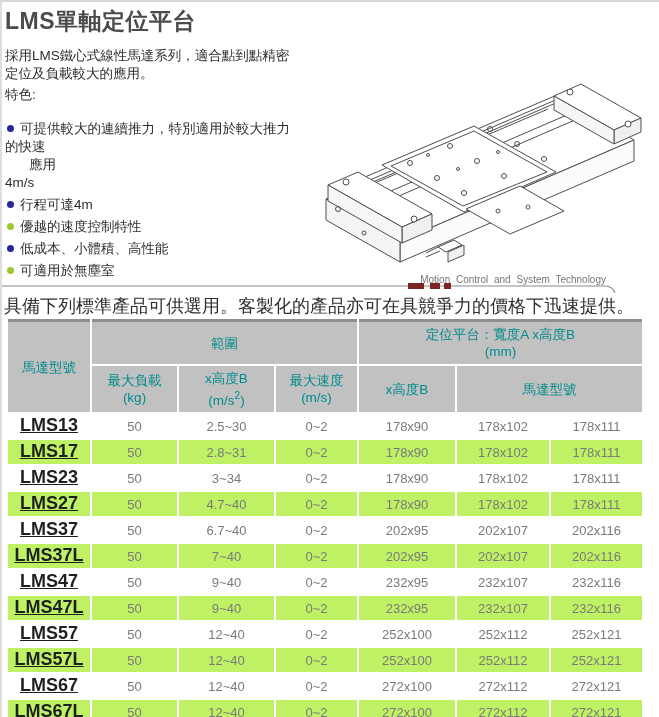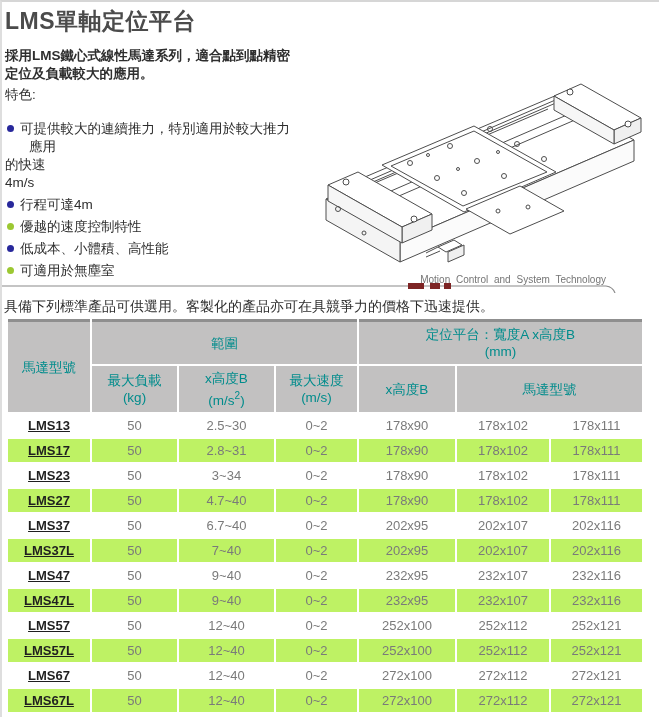--- a/index.html
+++ b/index.html
@@ -6,63 +6,63 @@
   .page{
     position:relative; width:659px; height:717px; box-sizing:border-box;
     border-top:2px solid #d6d6d6; border-left:2px solid #dedede;
     font-family:"Liberation Sans", sans-serif; color:#2e2e2e; overflow:hidden;
   }
   .top{position:relative; height:286px;}
   h1.title{
     margin:5px 0 0 3px; font-size:23px; line-height:28px;
     font-weight:bold; color:#4b4b4b; letter-spacing:0.5px;
   }
-  .intro{margin:12px 0 0 3px; width:318px; font-size:13.5px; line-height:18px; white-space:pre-line;font-weight:bold;}
+  .intro{margin:12px 0 0 3px; width:318px; font-size:13.5px; line-height:18px; white-space:pre-line;}
   .features-label{margin:3px 0 16px 3px; font-size:13.5px; line-height:18px;}
   .f-line{margin-left:3px; font-size:13.5px; line-height:18px;}
   .f-bullet{margin-top:4px;}
   .f-indent{padding-left:24px;}
   .dot{display:inline-block; width:7px; height:7px; border-radius:50%; margin:0 6px 2px 2px; vertical-align:middle;}
   .dot.navy{background:#28289b;}
   .dot.green{background:#9cc832;}
   sup{font-size:10px;}
   .drawing{position:absolute; left:296px; top:40px; width:360px; height:230px;}
   .banner{position:absolute; left:0; top:266px; width:659px; height:20px;}
-  .table-intro{margin:4px 16px 0 2px; font-size:14px; line-height:18px;}
+  .table-intro{margin:4px 16px 0 2px; font-size:18px; line-height:18px;}
   table.spec{
     border-collapse:separate; border-spacing:2px; margin:2px 0 0 4px;
     font-size:13px;
   }
   table.spec th{
     background:#c2c1c1; color:#008c8c; font-weight:normal; font-size:13.5px;
     text-align:center; line-height:17px; padding:2px 4px;
   }
   table.spec tr.toprow th{border-top:3px solid #8f8f8f;}
   table.spec tr.toprow th{height:38px;}
   table.spec tr.subrow th{height:42px;}
   table.spec td{
     height:23px; padding:0; text-align:center; color:#7a7a7a; background:#fff; line-height:23px;
   }
   table.spec tr.even td{background:#bef264;}
-  a.model{color:#1f1f1f; font-weight:bold; text-decoration:underline; font-size:13px;}
+  a.model{color:#1f1f1f; font-weight:bold; text-decoration:underline; font-size:18px;}
 </style>
 </head>
 <body>
 
 <div class="page">
 
   <div class="top">
     <h1 class="title">LMS單軸定位平台</h1>
     <div class="intro">採用LMS鐵心式線性馬達系列，適合點到點精密
 定位及負載較大的應用。</div>
     <div class="features-label">特色:</div>
     <div>
         <div class="f-line f-bullet"><span class="dot navy"></span>可提供較大的連續推力，特別適用於較大推力</div>
+        <div class="f-line">的快速</div>
         <div class="f-line f-indent">應用</div>
-        <div class="f-line">的快速</div>
         <div class="f-line">4m/s</div>
         <div class="f-line f-bullet"><span class="dot navy"></span>行程可達4m</div>
         <div class="f-line f-bullet"><span class="dot green"></span>優越的速度控制特性</div>
         <div class="f-line f-bullet"><span class="dot navy"></span>低成本、小體積、高性能</div>
         <div class="f-line f-bullet"><span class="dot green"></span>可適用於無塵室</div>
       </div>
 
     <svg class="drawing" viewBox="0 0 360 230" xmlns="http://www.w3.org/2000/svg">
       <g stroke="#4e4e4e" stroke-width="1" fill="none" stroke-linejoin="round">
 

